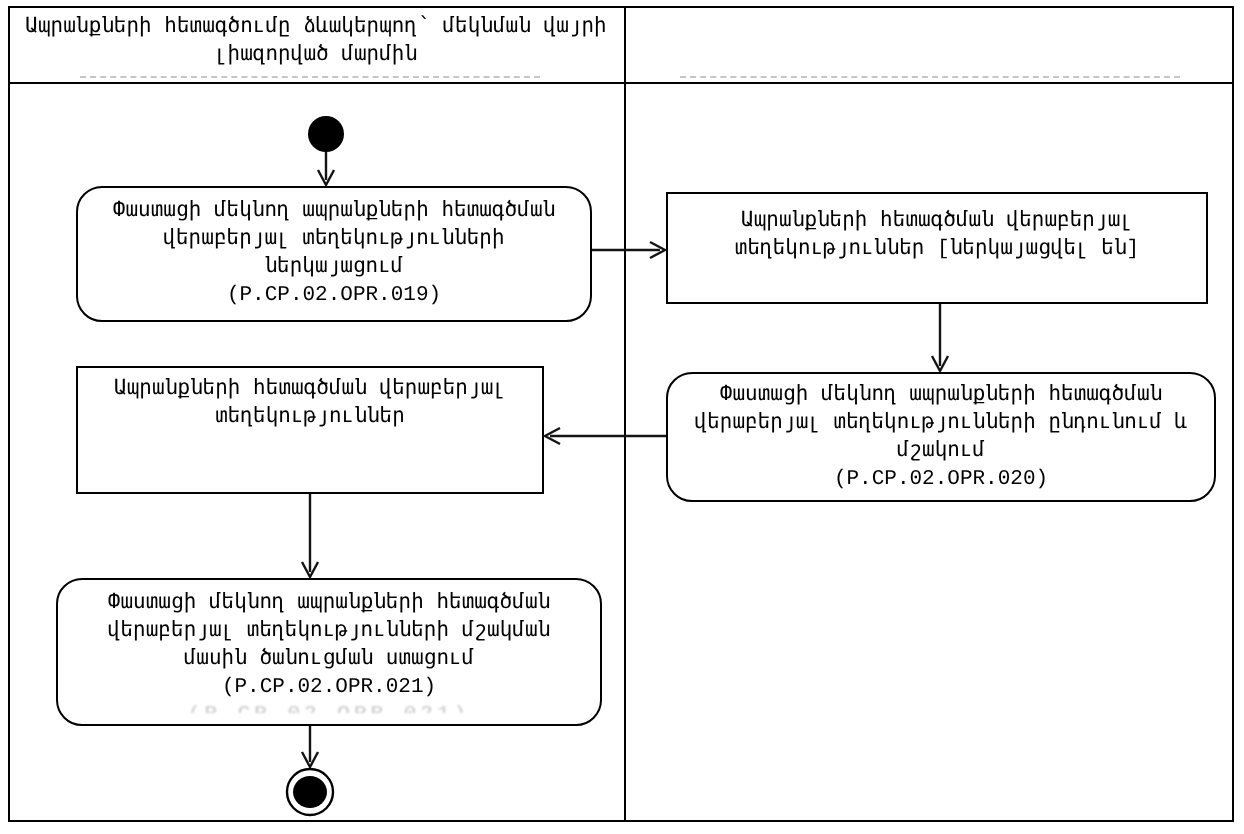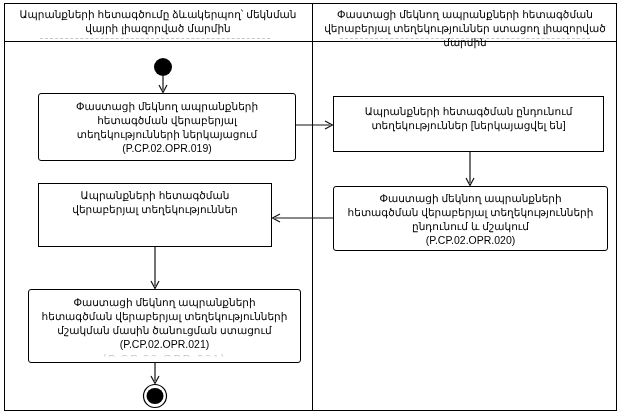--- a/index.html
+++ b/index.html
@@ -1,20 +1,20 @@
 <!DOCTYPE html>
 <html><head>
 <meta charset="utf-8">
 <style>
   html, body { margin: 0; padding: 0; background: #ffffff; }
   #stage {
     position: relative;
     width: 622px; height: 417px;
     background: #ffffff;
-    font-family: Liberation Sans, sans-serif;
+    font-family: Liberation Mono, monospace;
     color: #000000;
     overflow: hidden;
   }
   #frame {
     position: absolute; left: 4px; top: 3px;
     width: 613px; height: 408px;
     border: 1px solid #000; box-sizing: border-box;
   }
   #lane-divider {
     position: absolute; left: 312px; top: 3px;
@@ -40,21 +40,21 @@
 
   .node {
     position: absolute; box-sizing: border-box;
     border: 1px solid #000; background: #fff;
     display: flex; flex-direction: column;
     align-items: center; justify-content: center;
     text-align: center;
     font-size: 10.5px; line-height: 14px;
     padding: 4px 9px;
   }
-  .action { border-radius: 3px; }
+  .action { border-radius: 13px; }
   .object { border-radius: 0; justify-content: space-between; }
   #node-action-1 { left: 38px;  top: 93px;  width: 258px; height: 68px; }
   #node-object-1 { left: 333px; top: 96px;  width: 271px; height: 56px; justify-content: flex-start; padding-top: 7px; }
   #node-action-2 { left: 333px; top: 186px; width: 275px; height: 65px; }
   #node-object-2 { left: 38px;  top: 183px; width: 234px; height: 64px; }
   #node-action-3 { left: 28px;  top: 289px; width: 273px; height: 74px; }
 
   .node-label, .node-state, .node-code { width: 100%; }
   .ghost-code {
     width: 100%; height: 6px; overflow: hidden;
@@ -68,31 +68,30 @@
 </head>
 <body>
 
 <div id="stage">
 
   <div id="frame"></div>
   <div id="lane-divider"></div>
   <div id="header-separator"></div>
 
   <div id="lane-title-left" class="lane-title">Ապրանքների հետագծումը ձևակերպող՝ մեկնման վայրի լիազորված մարմին</div>
-  <div id="lane-title-right" class="lane-title">Փաստացի մեկնող ապրանքների հետագծման վերաբերյալ տեղեկություններ ստացող լիազորված մարմին</div>
   <div id="scan-rule-left" class="scan-rule"></div>
   <div id="scan-rule-right" class="scan-rule"></div>
 
   <div id="node-action-1" class="node action">
     <div class="node-label">Փաստացի մեկնող ապրանքների հետագծման վերաբերյալ տեղեկությունների ներկայացում</div>
     <div class="node-code">(P.CP.02.OPR.019)</div>
   </div>
 
   <div id="node-object-1" class="node object">
-    <div class="node-label">Ապրանքների հետագծման ընդունում տեղեկություններ [ներկայացվել են]</div>
+    <div class="node-label">Ապրանքների հետագծման վերաբերյալ տեղեկություններ [ներկայացվել են]</div>
   </div>
 
   <div id="node-action-2" class="node action">
     <div class="node-label">Փաստացի մեկնող ապրանքների հետագծման վերաբերյալ տեղեկությունների ընդունում և մշակում</div>
     <div class="node-code">(P.CP.02.OPR.020)</div>
     <div class="ghost-code">(P.CP.02.OPR.020)</div>
   </div>
 
   <div id="node-object-2" class="node object">
     <div class="node-label">Ապրանքների հետագծման վերաբերյալ տեղեկություններ</div>

